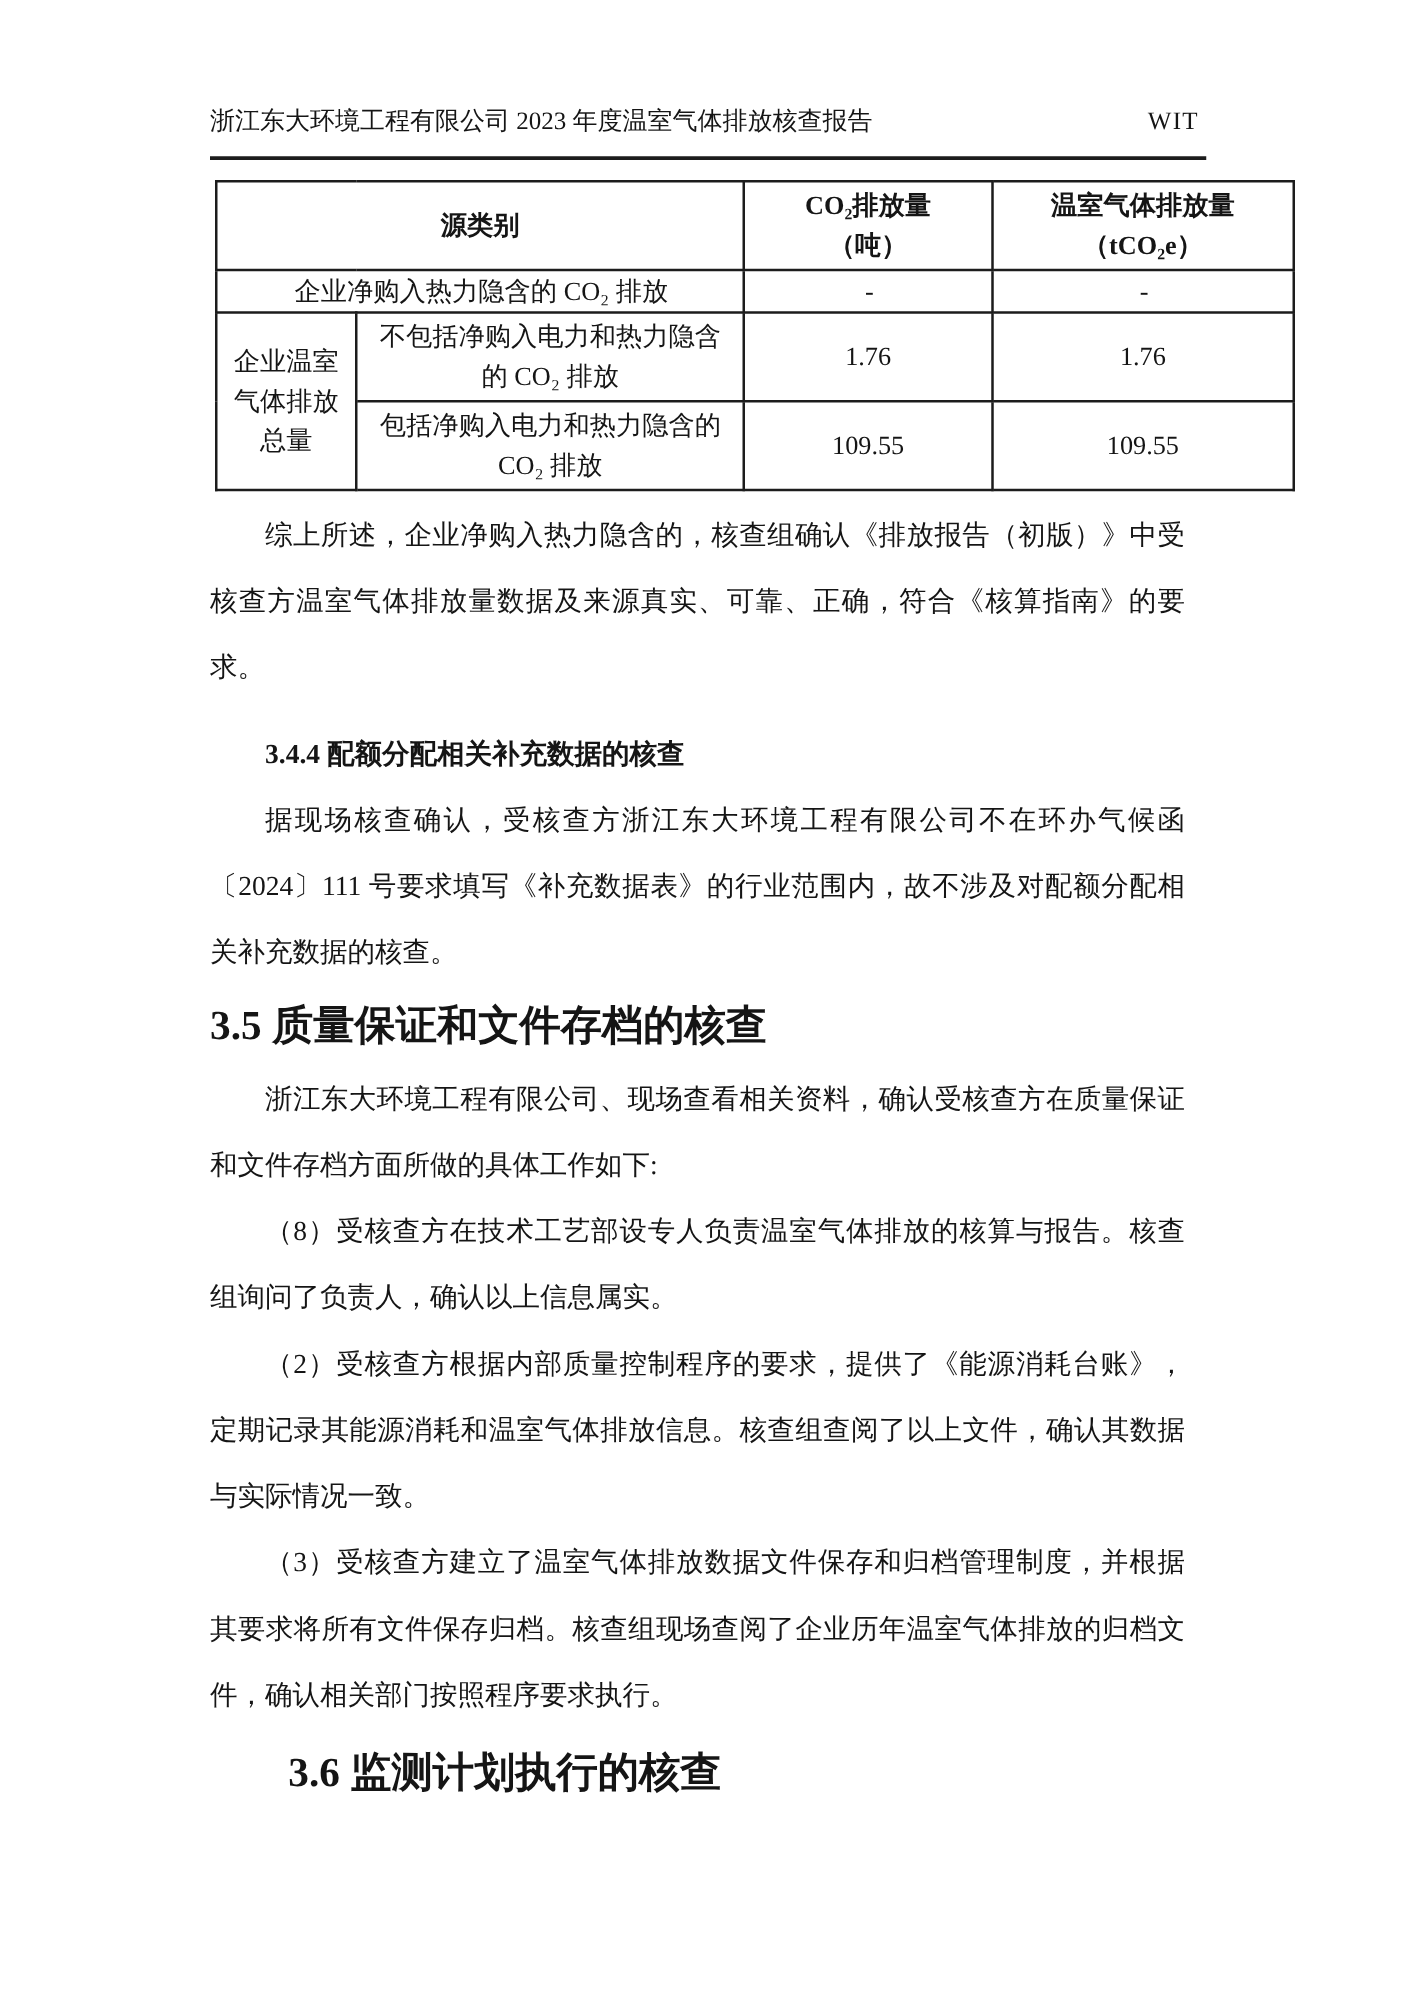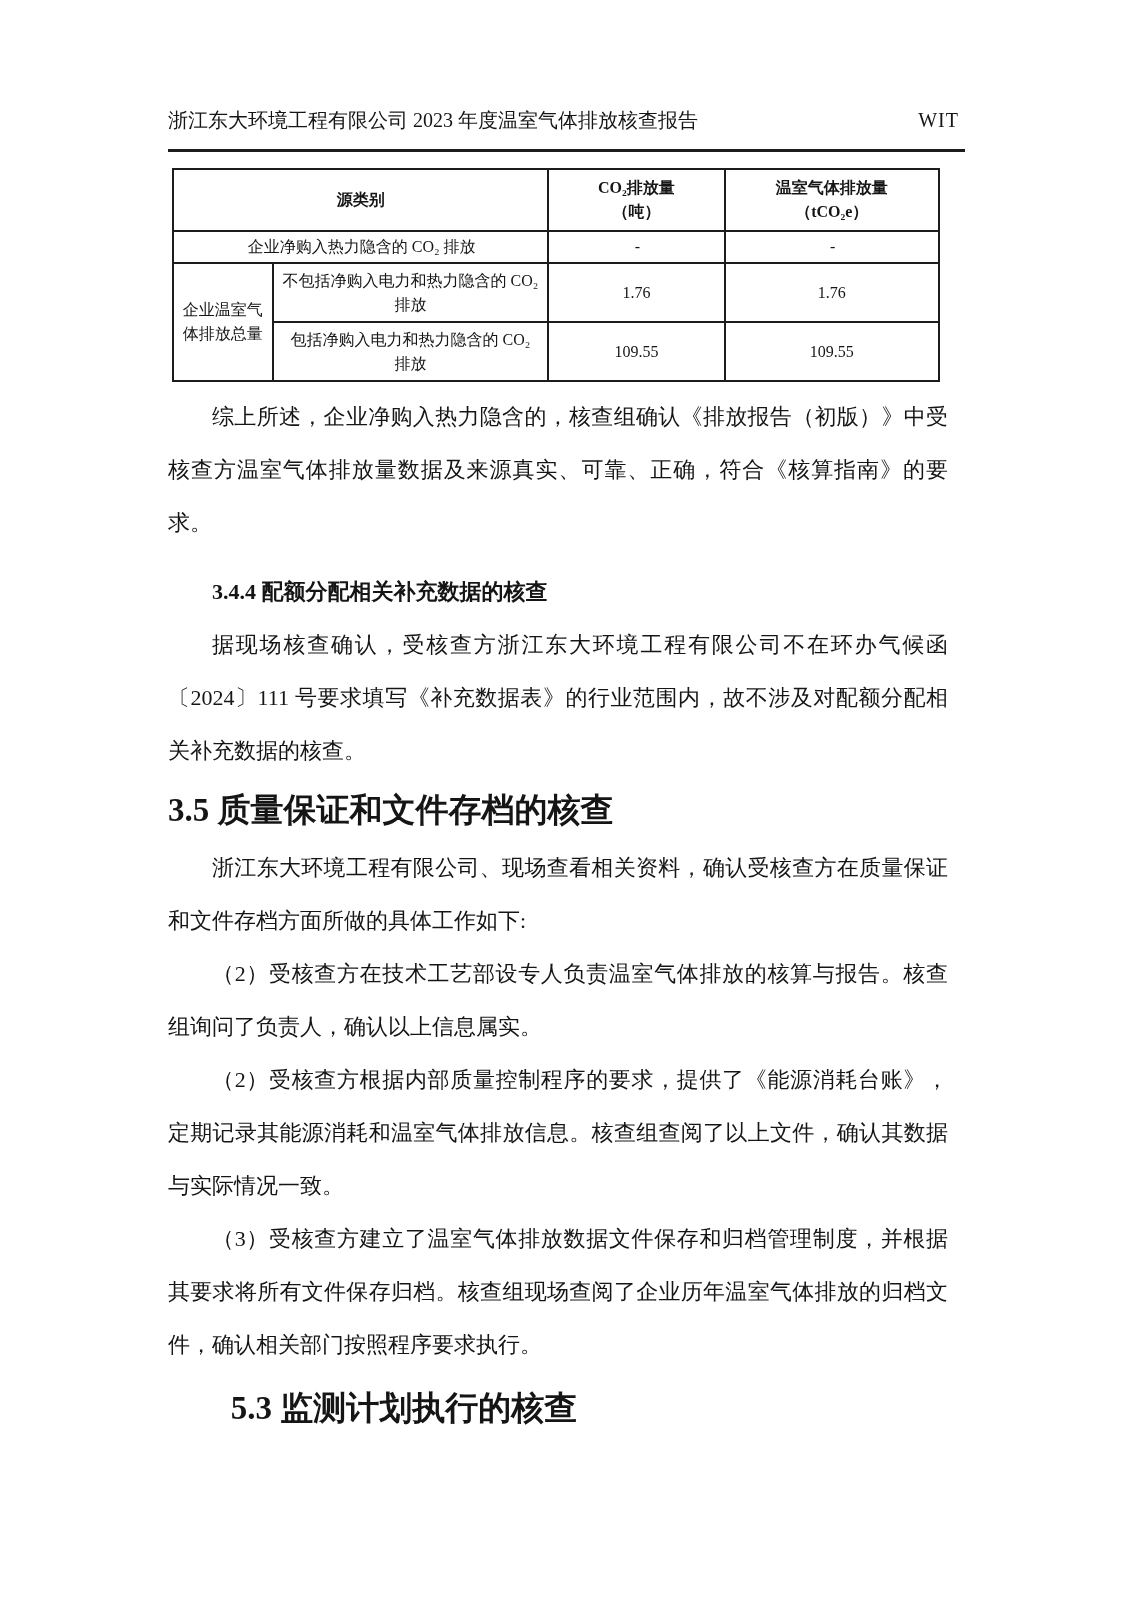--- a/index.html
+++ b/index.html
@@ -11,44 +11,43 @@
     background: #ffffff;
     font-family: "Liberation Serif", "DejaVu Serif", serif;
     color: #151515;
     overflow: hidden;
   }
   .content {
     position: absolute;
     left: 168px;
     top: 0;
     width: 780px;
-    margin-top: 24px;
   }
   
   .doc-header {
     width: 797px;
     padding-top: 83px;
     display: flex;
     justify-content: space-between;
     align-items: baseline;
     font-size: 20px;
   }
   .doc-header .brand { letter-spacing: 1px; padding-right: 6px; }
   .header-rule {
     width: 797px;
     border-bottom: 3px solid #1c1c1c;
     margin-top: 15px;
   }
   
   table.em-table {
     margin-top: 16px;
     margin-left: 4px;
-    width: 768px;
+    width: 864px;
     border-collapse: collapse;
-    font-size: 16px;
+    font-size: 21px;
     table-layout: fixed;
   }
   table.em-table th, table.em-table td {
     border: 2px solid #1c1c1c;
     text-align: center;
     vertical-align: middle;
     padding: 3px 8px;
     line-height: 1.5;
   }
   table.em-table th { font-weight: bold; height: 62px; }
@@ -137,21 +136,21 @@
       </tbody>
     </table>
 
     <p class="para first-after-table">综上所述，企业净购入热力隐含的，核查组确认《排放报告（初版）》中受核查方温室气体排放量数据及来源真实、可靠、正确，符合《核算指南》的要求。</p>
 
     <div class="h-small">3.4.4 配额分配相关补充数据的核查</div>
     <p class="para">据现场核查确认，受核查方浙江东大环境工程有限公司不在环办气候函〔2024〕111 号要求填写《补充数据表》的行业范围内，故不涉及对配额分配相关补充数据的核查。</p>
 
     <div class="h-big">3.5  质量保证和文件存档的核查</div>
     <p class="para">浙江东大环境工程有限公司、现场查看相关资料，确认受核查方在质量保证和文件存档方面所做的具体工作如下:</p>
-    <p class="para">（2）受核查方在技术工艺部设专人负责温室气体排放的核算与报告。核查组询问了负责人，确认以上信息属实。</p>
+    <p class="para">（8）受核查方在技术工艺部设专人负责温室气体排放的核算与报告。核查组询问了负责人，确认以上信息属实。</p>
     <p class="para">（2）受核查方根据内部质量控制程序的要求，提供了《能源消耗台账》，定期记录其能源消耗和温室气体排放信息。核查组查阅了以上文件，确认其数据与实际情况一致。</p>
     <p class="para">（3）受核查方建立了温室气体排放数据文件保存和归档管理制度，并根据其要求将所有文件保存归档。核查组现场查阅了企业历年温室气体排放的归档文件，确认相关部门按照程序要求执行。</p>
 
-    <div class="h-big indent">5.3 监测计划执行的核查</div>
+    <div class="h-big indent">3.6 监测计划执行的核查</div>
 
   </div>
 
 </div>
 
 </body></html>

